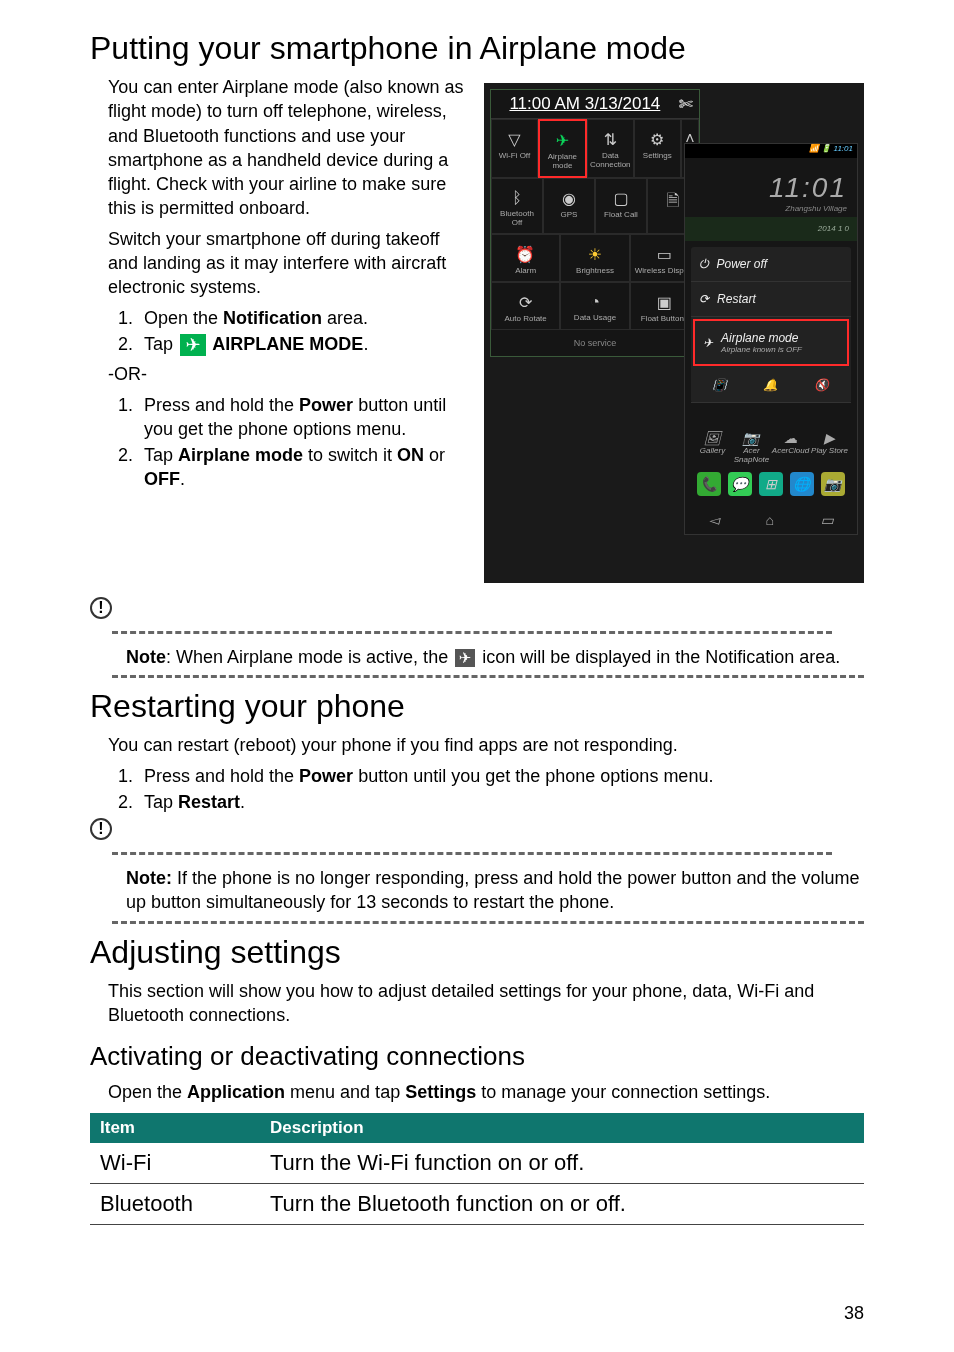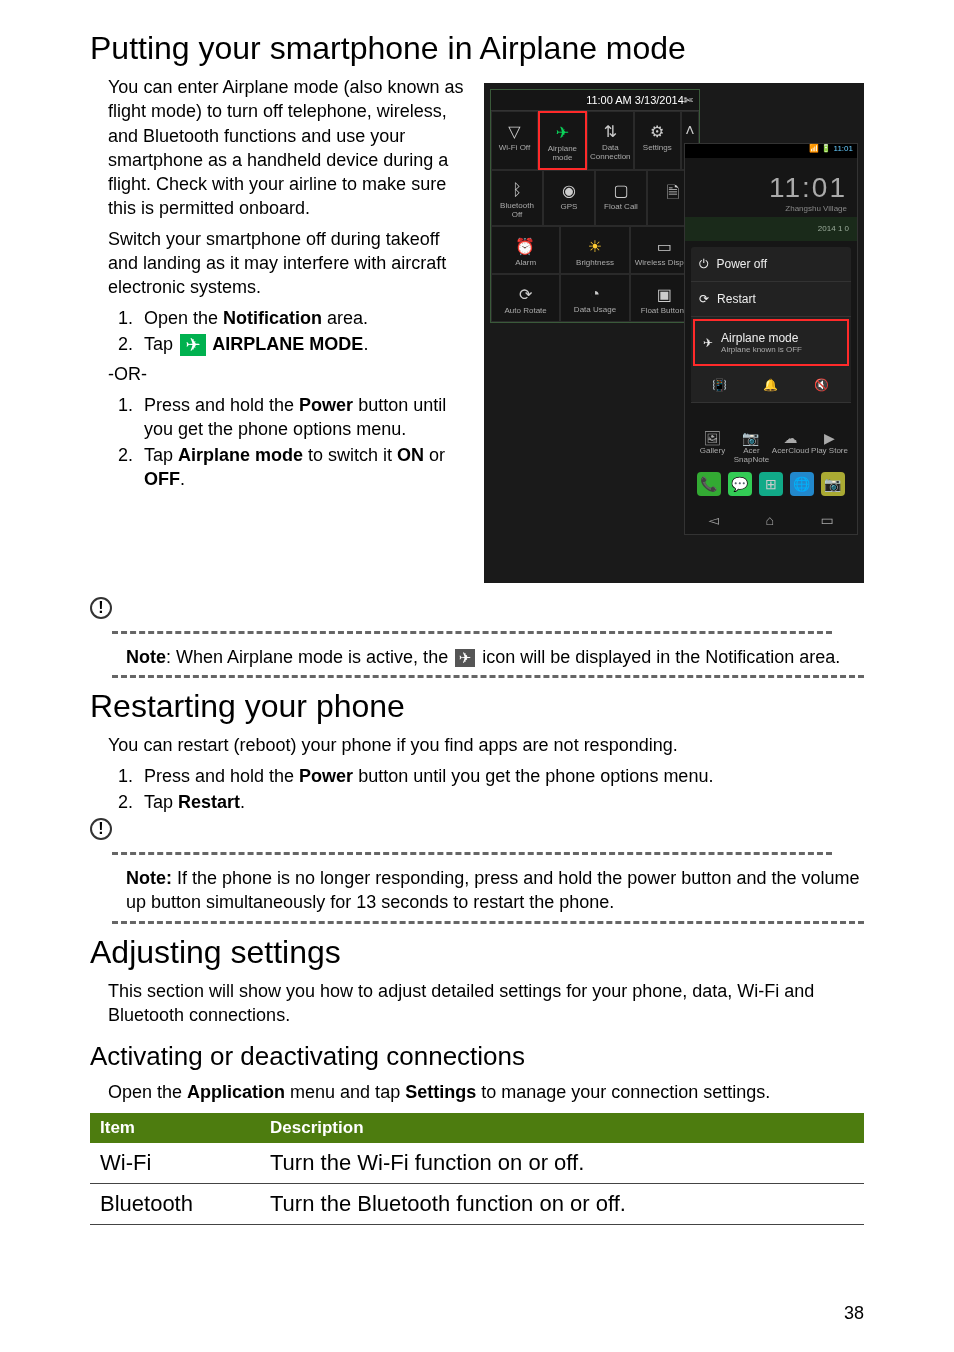--- a/index.html
+++ b/index.html
@@ -62,34 +62,35 @@
       color: #ccc;
       font-size: 10px;
     }
     .qs-panel {
       position: absolute;
       left: 6px; top: 6px;
       width: 210px;
       background: #151515;
       border: 1px solid #3a5a3a;
     }
-    .qs-header { text-align: right; font-size: 11px; color:#fff; padding: 4px 0; border-bottom:1px solid #333; }
+    .qs-header { text-align: center; font-size: 17px; color:#fff; padding: 4px 0; border-bottom:1px solid #333;text-decoration:underline; }
     .qs-row { display: flex; }
     .qs-tile { flex: 1; text-align: center; padding: 10px 2px 6px 2px; font-size: 8px; color:#aaa; border:1px solid #2a2a2a; }
     .qs-tile.hl { border: 2px solid #ff2a2a; }
     .qs-tile .ic { font-size: 16px; color:#ccc; display:block; margin-bottom:2px;}
     .qs-tile.hl .ic { color:#0bd35a; }
     .qs-nosvc { text-align:center; font-size:9px; color:#888; padding:8px 0; }
     .phone-hs {
       position: absolute;
       left: 200px; top: 60px;
       right: 6px;
       height: 392px;
       background: #161616;
       border: 1px solid #333;
+      font-style: italic;
     }
     .phone-statusbar { height:14px; background:#000; text-align:right; font-size:8px; color:#6cf; padding-right:4px;}
     .phone-clock { text-align:right; padding:14px 10px 4px 0; }
     .phone-clock .big { font-size:28px; color:#aaa; letter-spacing:2px; }
     .phone-clock .sm { font-size:8px; color:#888; }
     .phone-weather { height:24px; background:#1a2a1a; font-size:8px; color:#9a9; text-align:right; padding-right:8px; line-height:24px;}
     .power-menu { margin:6px; background:#222; border-radius:3px; }
     .power-item { padding:10px 8px; font-size:12px; color:#eee; border-bottom:1px solid #333; display:flex; align-items:center; gap:8px;}
     .power-item.hl { border:2px solid #ff2a2a; margin:2px; }
     .power-item .sub { display:block; font-size:8px; color:#aaa;}
@@ -100,21 +101,21 @@
     .phone-dock-mid .ic { display:block; font-size:14px; }
     .hw-btn-row { position:absolute; bottom:6px; left:0; right:0; display:flex; justify-content:space-around; }
     .hw-btn-row span { color:#aaa; font-size:14px;}
     .clear { clear: both; }
     table.settings {
       width: 100%;
       border-collapse: collapse;
       margin-top: 8px;
     }
     table.settings th {
-      background: #4d7c0f; color: #fff;
+      background: #0f766e; color: #fff;
       text-align: left;
       font-size: 17px;
       padding: 5px 10px;
       font-weight: bold;
     }
     table.settings td {
       font-size: 22px;
       padding: 7px 10px;
       border-bottom: 1px solid #444;
     }
@@ -159,20 +160,21 @@
       <div class="qs-row">
         <div class="qs-tile"><span class="ic">⏰</span><span>Alarm</span></div>
         <div class="qs-tile"><span class="ic" style="color:#fc3">☀</span><span>Brightness</span></div>
         <div class="qs-tile"><span class="ic">▭</span><span>Wireless Display</span></div>
       </div>
       <div class="qs-row">
         <div class="qs-tile"><span class="ic">⟳</span><span>Auto Rotate</span></div>
         <div class="qs-tile"><span class="ic">◔</span><span>Data Usage</span></div>
         <div class="qs-tile"><span class="ic">▣</span><span>Float Buttons</span></div>
       </div>
+      <div class="qs-nosvc">No service</div>
     </div>
 
     <div class="phone-hs">
       <div class="phone-statusbar">📶 🔋 <span>11:01</span></div>
       <div class="phone-clock">
         <div class="big">11:01</div>
         <div class="sm">Zhangshu Village</div>
       </div>
       <div class="phone-weather">2014  1 0</div>
       <div class="power-menu">

